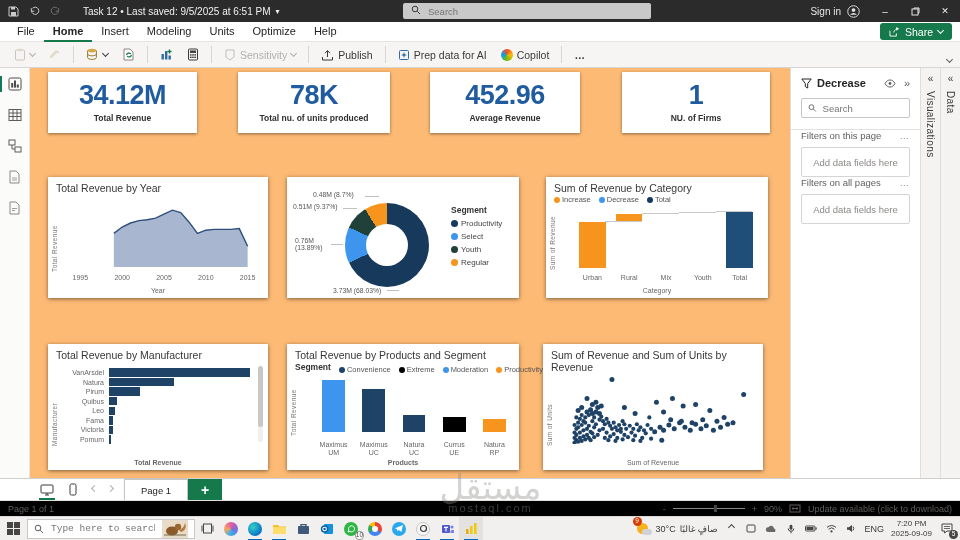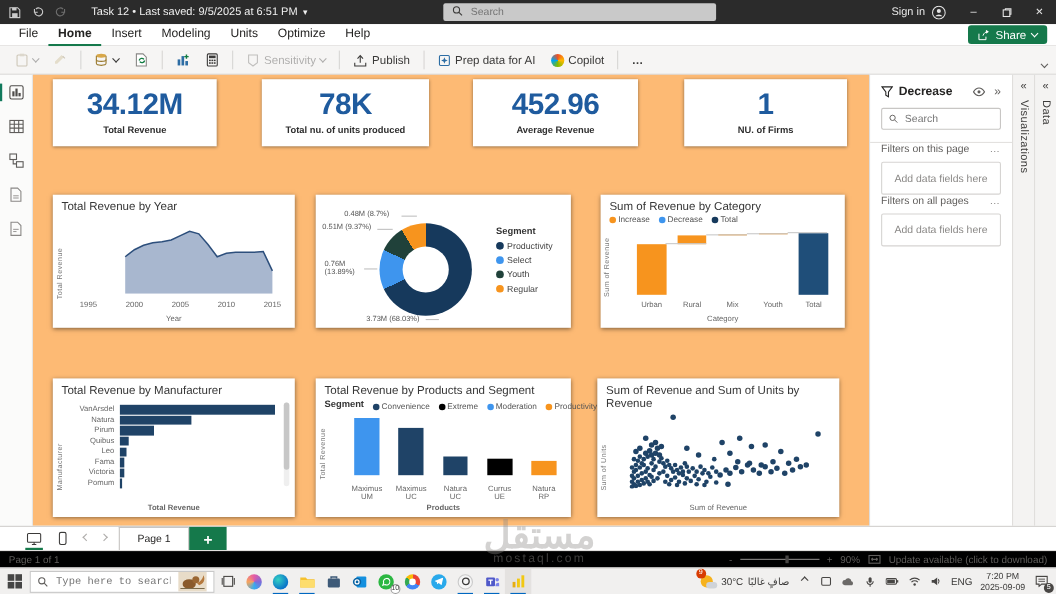--- a/index.html
+++ b/index.html
@@ -122,21 +122,21 @@
   .fdrop{margin-top:6px;border:1px solid #d6d4d2;border-radius:2px;height:30px;display:flex;align-items:center;
          justify-content:center;color:#8a8886;font-size:9.5px;background:#fff;}
 
   
   .vtab{position:absolute;top:68px;width:20px;height:410px;background:#f4f3f2;border-left:1px solid #e0dedc;
         display:flex;flex-direction:column;align-items:center;padding-top:5px;gap:7px;font-size:10px;color:#3b3a39;}
   .vtext{writing-mode:vertical-rl;letter-spacing:.4px;font-size:10px;}
 
   
   .pagebar{position:absolute;left:0;right:0;top:478px;height:22px;background:#fff;border-top:1px solid #d2d0ce;
-           display:flex;align-items:center;font-size:10px;color:#444;padding-left:18px;}
+           display:flex;align-items:center;font-size:10px;color:#444;padding-left:34px;}
   .pb-view{width:26px;height:22px;display:flex;align-items:center;justify-content:center;position:relative;color:#3b3a39;}
   .pb-view.active::after{content:'';position:absolute;left:5px;right:5px;bottom:1px;height:2px;background:#15794b;}
   .pb-nav{width:16px;display:flex;align-items:center;justify-content:center;color:#b0aeac;}
   .pb-tab{height:22px;padding:0 16px;display:flex;align-items:center;background:#fff;border:1px solid #c8c6c4;
           border-bottom:none;font-size:9.5px;color:#252423;margin-left:6px;box-shadow:0 -1px 2px rgba(0,0,0,.08);}
   .pb-plus{width:34px;height:22px;background:#15794b;color:#fff;display:flex;align-items:center;justify-content:center;
            font-size:14px;font-weight:bold;}
 
   
   .statusbar{position:absolute;left:0;right:0;top:500px;height:16px;background:#000000;border-top:1px solid #e1dfdd;
@@ -165,21 +165,21 @@
   .wsun{position:absolute;left:0;top:2px;width:11px;height:11px;border-radius:50%;background:#f6b21d;}
   .wcloud{position:absolute;right:0;bottom:1px;width:10px;height:6px;border-radius:4px;background:#cfd3d8;}
   .wbadge{position:absolute;left:-4px;top:-4px;background:#d83b01;border:none;color:#fff;}
   .tray-glyph{display:flex;align-items:center;justify-content:center;width:13px;color:#484644;}
   .tclock{text-align:center;font-size:8px;line-height:1.15;color:#3b3a39;}
   .notif{position:relative;width:16px;height:16px;display:flex;align-items:center;justify-content:center;}
   .notif .badge{right:-3px;bottom:-2px;background:#484644;border:none;color:#fff;}
 
   
   .watermark{position:absolute;left:408px;top:470px;width:165px;text-align:center;pointer-events:none;z-index:40;}
-  .wm-main{font-size:34px;font-weight:bold;color:#8d8a87;opacity:.38;line-height:1;}
+  .wm-main{font-size:34px;font-weight:normal;color:#8d8a87;opacity:.38;line-height:1;}
   .wm-sub{font-size:11px;letter-spacing:2px;color:#9b9895;opacity:.4;margin-top:-2px;}
 </style>
 </head>
 <body>
 
 <div id="app">
 
   <div class="titlebar">
     <div class="tb-group">
       <span class="tb-icon">

